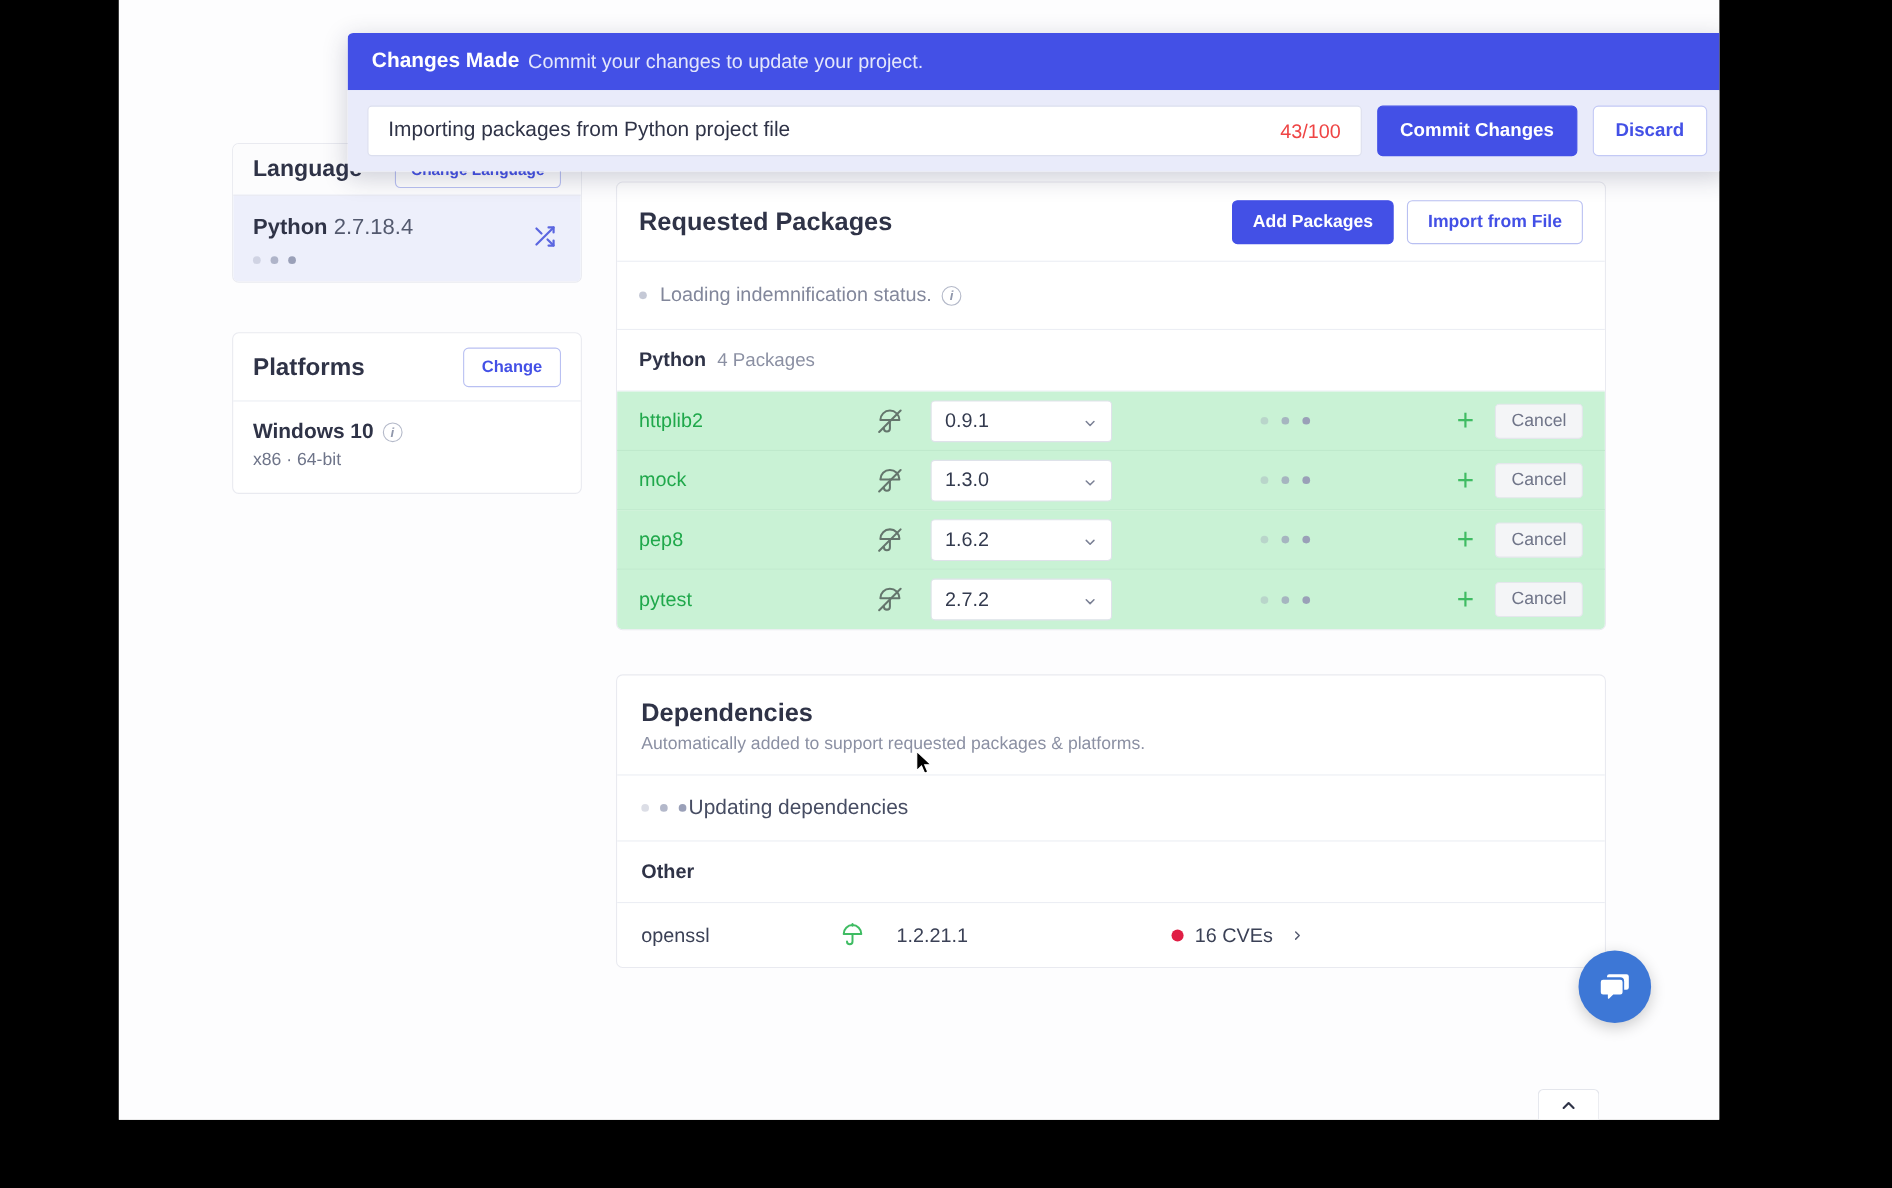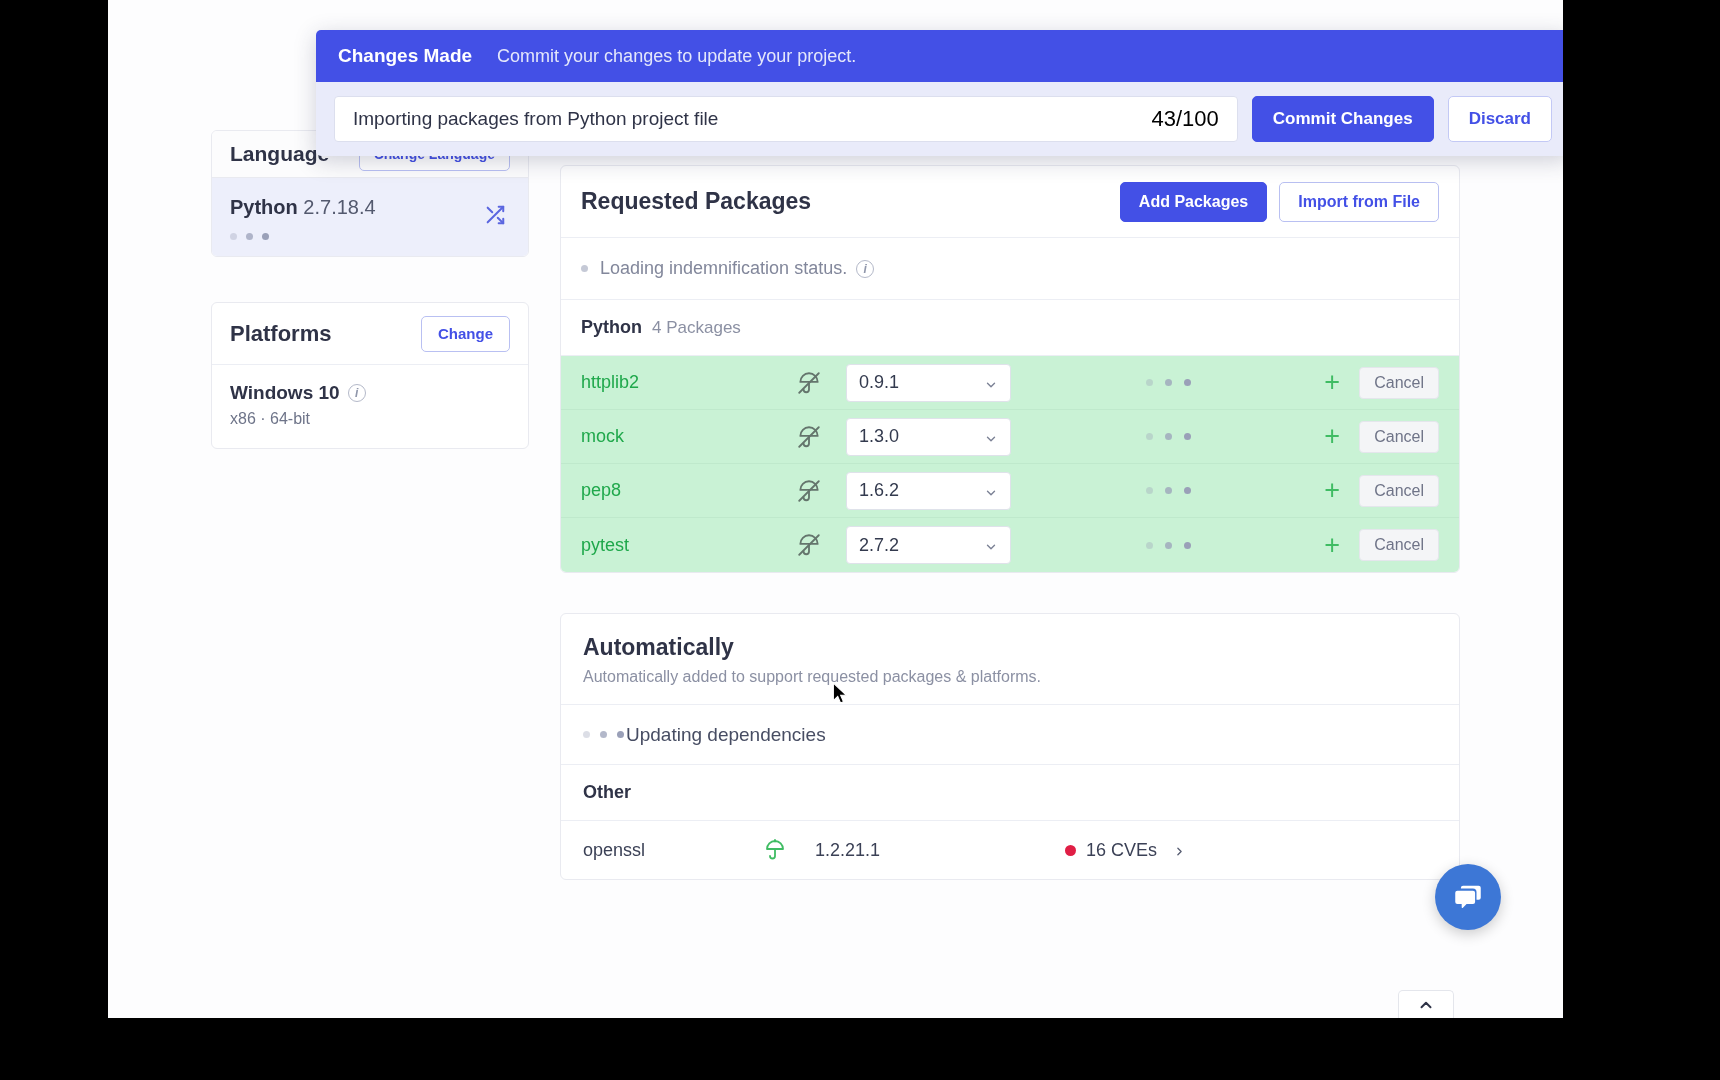--- a/index.html
+++ b/index.html
@@ -214,37 +214,37 @@
     position: absolute;
     left: 208px; top: 30px;
     width: 1254px;
     border-radius: 5px;
     box-shadow: 0 5px 22px rgba(40,45,80,.22);
     overflow: hidden;
     z-index: 40;
   }
   .banner-top {
     height: 52px; background: #4350e6;
-    display: flex; align-items: center; gap: 25px;
+    display: flex; align-items: center; gap: 8px;
     padding: 0 22px;
   }
   .banner-title { font-size: 19px; font-weight: 700; color: #ffffff; }
   .banner-sub { font-size: 18px; color: #e4e7fb; }
   .banner-body {
     background: #e9ebfa;
     padding: 14px 18px;
     display: flex; align-items: center; gap: 14px;
   }
   .banner-input {
     flex: 1; height: 46px;
     background: #ffffff; border: 1px solid #dcdfee; border-radius: 4px;
     display: flex; align-items: center; padding: 0 18px;
   }
   .banner-input-val { flex: 1; font-size: 19px; color: #2f3347; }
-  .banner-counter { font-size: 22px; color: #000000; margin-left: 16px; }
+  .banner-counter { font-size: 18px; color: #ef4444; margin-left: 16px; }
   .banner-body .btn { height: 46px; padding: 0 20px; font-size: 17px; }
   .banner-commit { background: #4350e6; color: #fff; border: 1px solid #4350e6; }
   .banner-discard { background: #ffffff; color: #4350e6; border: 1px solid #c3c9f5; }
 
   
   .chat-fab {
     position: absolute; right: 62px; bottom: 88px;
     width: 66px; height: 66px; border-radius: 50%;
     background: #3d77d6;
     display: flex; align-items: center; justify-content: center;
@@ -450,21 +450,21 @@
             </div>
             <div class="row-right">
               <span class="plus-btn">+</span>
               <span class="cancel-btn">Cancel</span>
             </div>
           </div>
         </div>
 
         <div class="card dep-card">
           <div class="dep-head">
-            <div class="dep-title">Automatically</div>
+            <div class="dep-title">Dependencies</div>
             <div class="dep-sub">Automatically added to support requested packages &amp; platforms.</div>
           </div>
           <div class="dep-loading">
             <span class="dep-loading-dots">
               <span class="dot d1"></span>
               <span class="dot d2"></span>
               <span class="dot d3"></span>
             </span>
             <span class="dep-loading-text">Updating dependencies</span>
           </div>

